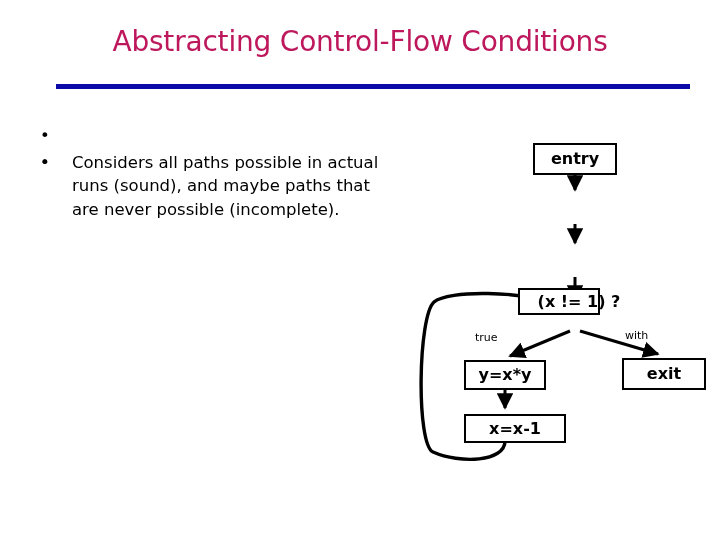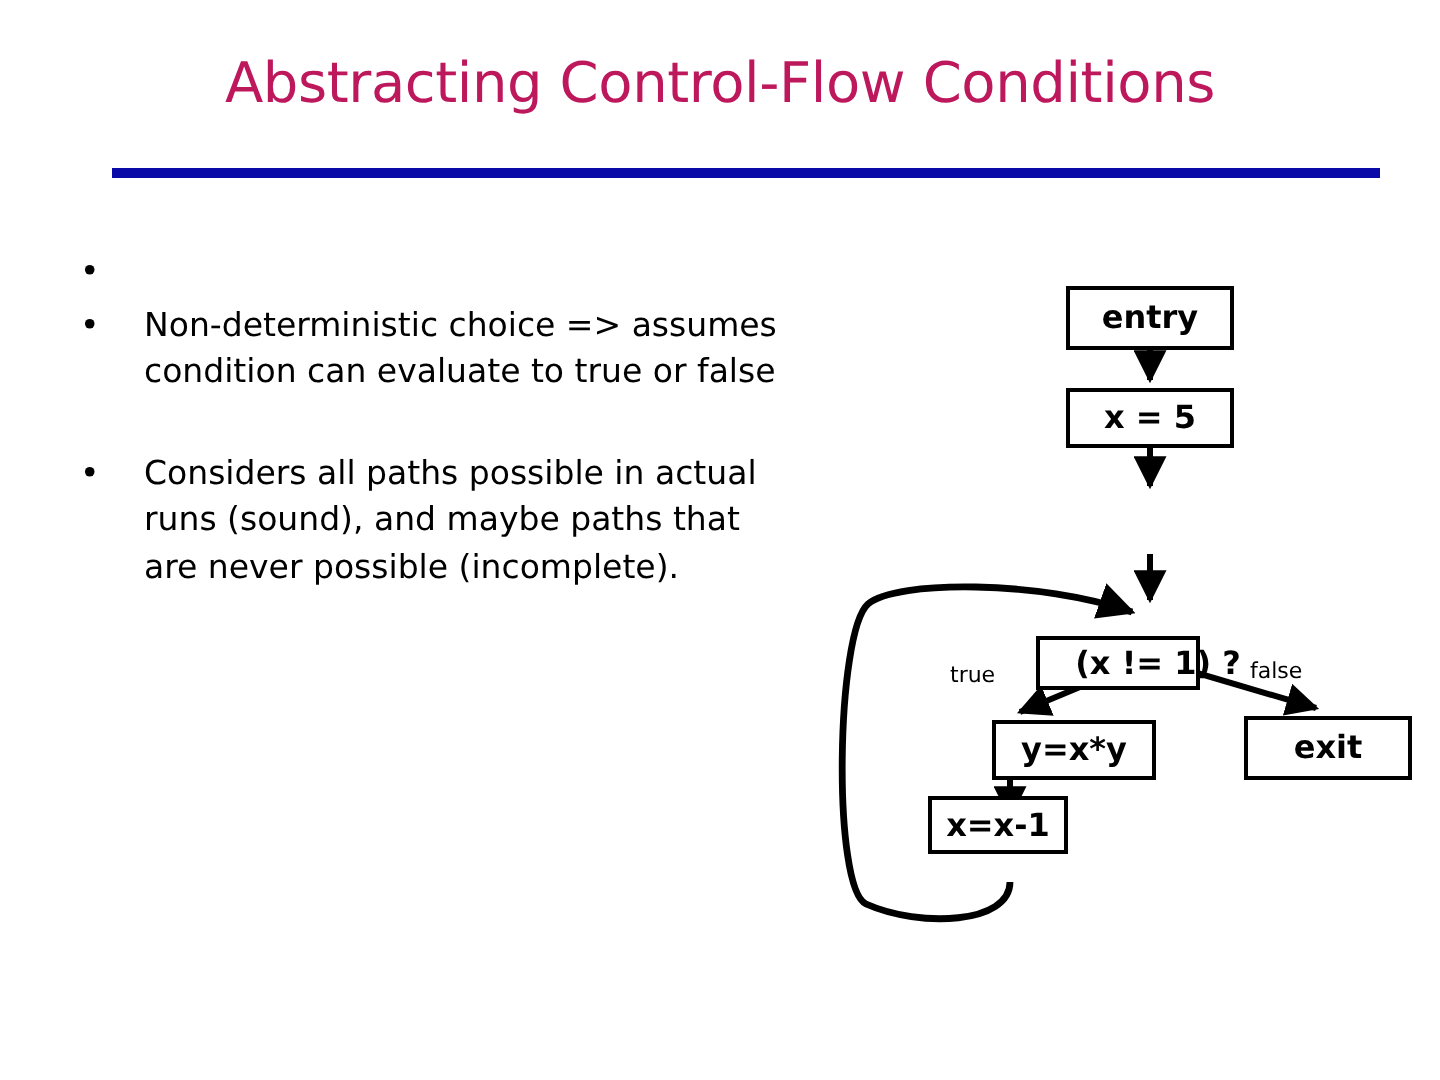--- a/index.html
+++ b/index.html
@@ -99,45 +99,43 @@
     font-size: 11px;
     line-height: 1;
     color: #000000;
     white-space: nowrap;
   }
 
   
   #node-entry  { left: 133px; top: 13px;  width: 84px; height: 32px; }
   #node-x5     { left: 133px; top: 64px;  width: 84px; height: 30px; }
   #node-y1     { left: 133px; top: 117px; width: 84px; height: 30px; }
-  #node-cond   { left: 118px; top: 188px; width: 82px; height: 27px; padding-left: 40px; }
-  #node-ymul   { left: 64px;  top: 230px; width: 82px; height: 30px; margin-left: 32px; }
-  #node-xdec   { left: 64px;  top: 268px; width: 70px; height: 29px; }
+  #node-cond   { left: 118px; top: 158px; width: 82px; height: 27px; padding-left: 40px; }
+  #node-ymul   { left: 64px;  top: 230px; width: 82px; height: 30px; }
+  #node-xdec   { left: 64px;  top: 284px; width: 102px; height: 29px; }
   #node-exit   { left: 222px; top: 228px; width: 84px; height: 32px; }
 
   #label-true  { left: 75px;  top: 202px; }
   #label-false { left: 225px; top: 200px; }
 </style>
 </head>
 <body>
 
 <div id="slide-title">Abstracting Control-Flow Conditions</div>
 
 <div id="title-rule"></div>
 
 <div id="bullet-list">
 
   <div class="bullet-item">
     <span class="bullet-marker">•</span>
   </div>
 
   <div class="bullet-item">
     <span class="bullet-marker">•</span>
-    <span class="bullet-text">Non-deterministic choice =&gt; assumes
-condition can evaluate to true or false</span>
   </div>
 
   <div class="bullet-item">
     <span class="bullet-marker">•</span>
     <span class="bullet-text">Considers all paths possible in actual
 runs (sound), and maybe paths that
 are never possible (incomplete).</span>
   </div>
 
 </div>
@@ -162,28 +160,27 @@
     <line x1="180" y1="201" x2="258" y2="224" stroke="#000000" stroke-width="3" marker-end="url(#arrow)"></line>
 
     <line x1="105" y1="260" x2="105" y2="278" stroke="#000000" stroke-width="3" marker-end="url(#arrow)"></line>
 
     <path d="M 105 311 C 105 332, 60 334, 33 322 C 16 314, 18 186, 34 172
              C 48 160, 120 160, 166 176" fill="none" stroke="#000000" stroke-width="3.4" marker-end="url(#arrow)"></path>
   </svg>
 
   <div class="node" id="node-entry">entry</div>
 
-  <div class="node" id="node-x5">x = 5</div>
 
 
   <div class="node" id="node-cond">(x != 1) ?</div>
 
   <div class="node" id="node-ymul">y=x*y</div>
 
   <div class="node" id="node-xdec">x=x-1</div>
 
   <div class="node" id="node-exit">exit</div>
 
   <div class="edge-label" id="label-true">true</div>
 
-  <div class="edge-label" id="label-false">false</div>
+  <div class="edge-label" id="label-false">with</div>
 
 </div>
 
 </body></html>

